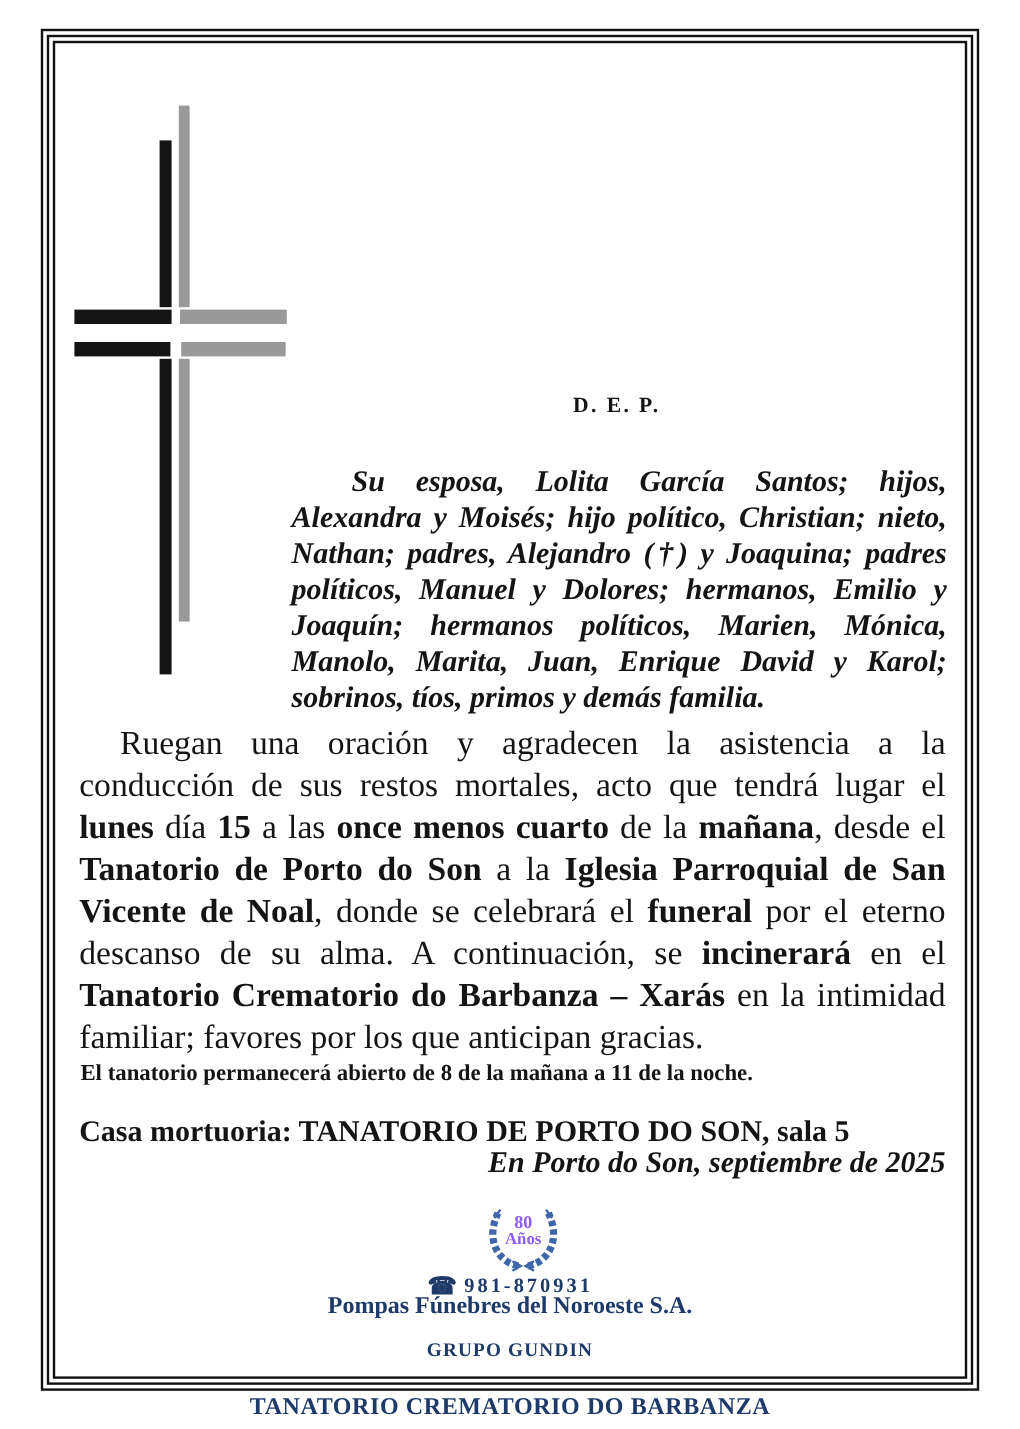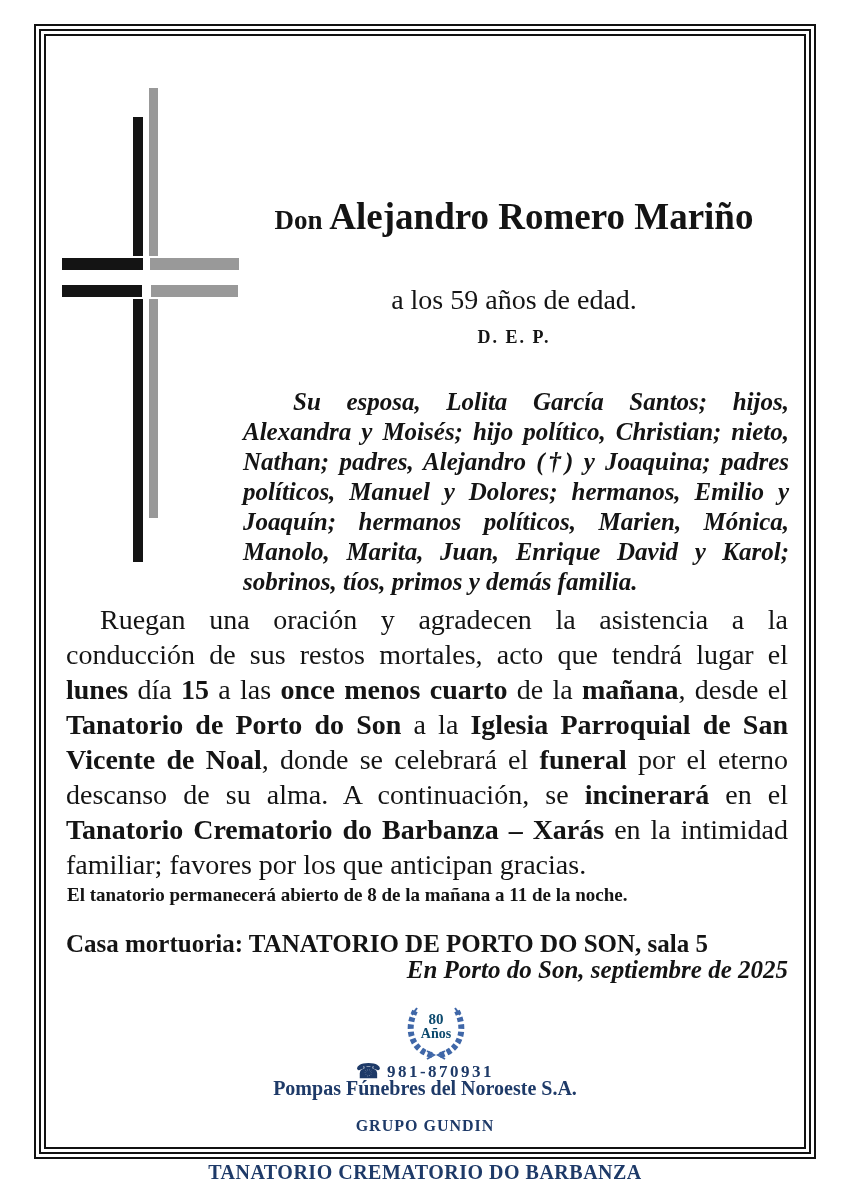--- a/index.html
+++ b/index.html
@@ -60,21 +60,21 @@
   .notice-bold{position:absolute;left:67px;top:884px;font-size:19px;font-weight:bold;}
   .web-line{position:absolute;left:67px;top:906px;font-size:20px;}
   .web-line .weblink{color:var(--link-blue);text-decoration:underline;cursor:pointer;}
   .mortuary{position:absolute;left:66px;top:930px;width:722px;text-align:left;font-size:25px;font-weight:bold;}
   .place-date{position:absolute;left:66px;top:956px;width:722px;text-align:right;font-size:25px;font-weight:bold;font-style:italic;}
 
   .wreath-wrap{position:absolute;left:400px;top:1001px;width:72px;height:59px;}
   .wreath-wrap svg{position:absolute;inset:0;}
   .wreath-text{
     position:absolute;inset:0;padding-top:11px;
-    text-align:center;color:#0c4a6e;font-weight:bold;line-height:1.0;
+    text-align:center;color:#8b5cf6;font-weight:bold;line-height:1.0;
   }
   .wreath-text .w80{font-size:15px;}
   .wreath-text .wanos{font-size:14px;}
 
   .foot-line{position:absolute;left:0;width:850px;text-align:center;color:var(--navy);font-weight:bold;}
   .phone-line{top:1059px;font-size:17px;letter-spacing:2.5px;}
   .phone-line .phone-icon{font-size:20px;letter-spacing:0;margin-right:6px;vertical-align:-1px;}
   .company{top:1077px;font-size:20px;}
   .company2{top:1161px;font-size:20px;letter-spacing:0.5px;}
   .company3{top:1117px;font-size:16px;letter-spacing:1px;}
@@ -96,23 +96,21 @@
       <span class="cv-gray"></span>
       <span class="cv-black"></span>
       <span class="c-mask"></span>
       <span class="ch1-black"></span>
       <span class="ch1-gray"></span>
       <span class="ch2-black"></span>
       <span class="ch2-gray"></span>
     </div>
 
 
-    <div class="hdr name-line"><span class="don">Don </span><span>Alejandro Romero Mariño</span></div>
 
-    <div class="hdr death2">a los 59 años de edad.</div>
     <div class="hdr dep">D. E. P.</div>
 
     <p class="family">Su esposa, Lolita García Santos; hijos, Alexandra y Moisés; hijo político, Christian; nieto, Nathan; padres, Alejandro (†) y Joaquina; padres políticos, Manuel y Dolores; hermanos, Emilio y Joaquín; hermanos políticos, Marien, Mónica, Manolo, Marita, Juan, Enrique David y Karol; sobrinos, tíos, primos y demás familia.</p>
 
     <p class="main-par"><span>Ruegan una oración y agradecen la asistencia a la conducción de sus restos mortales, acto que tendrá lugar el </span><span class="b">lunes</span><span> día </span><span class="b">15</span><span> a las </span><span class="b">once menos cuarto</span><span> de la </span><span class="b">mañana</span><span>, desde el </span><span class="b">Tanatorio de Porto do Son</span><span> a la </span><span class="b">Iglesia Parroquial de San Vicente de Noal</span><span>, donde se celebrará el </span><span class="b">funeral</span><span> por el eterno descanso de su alma. A continuación, se </span><span class="b">incinerará</span><span> en el </span><span class="b">Tanatorio Crematorio do Barbanza – Xarás</span><span> en la intimidad familiar; favores por los que anticipan gracias.</span></p>
 
     <div class="notice-bold">El tanatorio permanecerá abierto de 8 de la mañana a 11 de la noche.</div>
 
 
     <div class="mortuary">Casa mortuoria: TANATORIO DE PORTO DO SON, sala 5</div>

